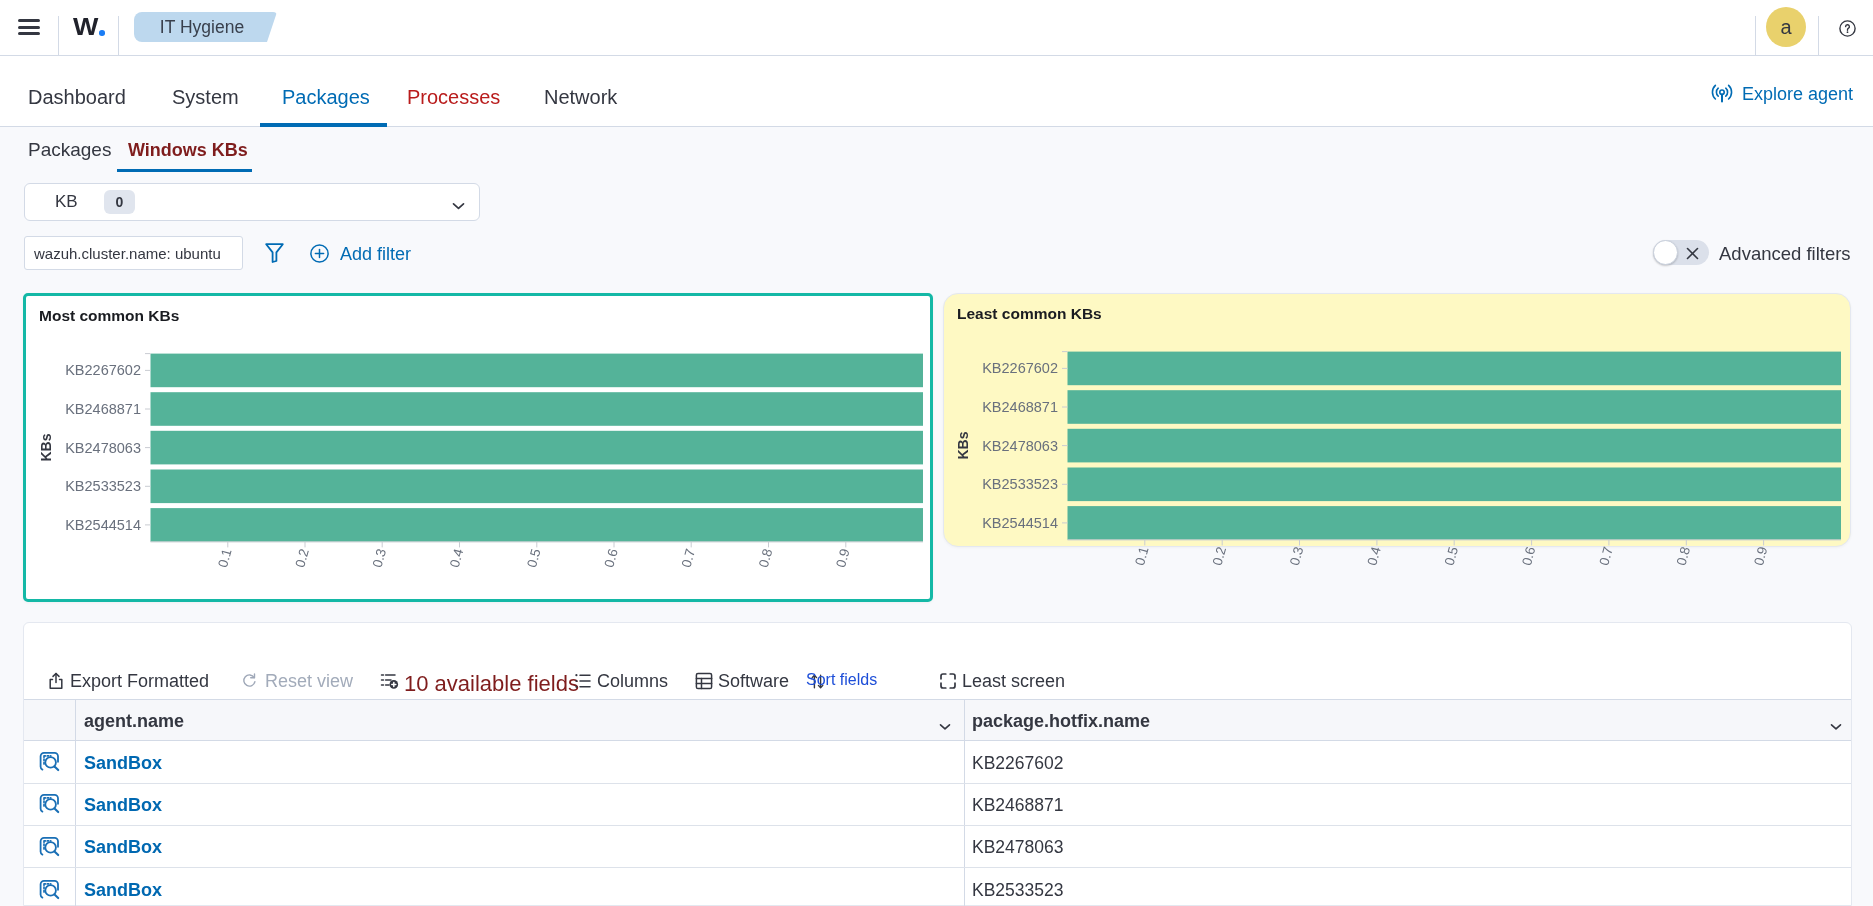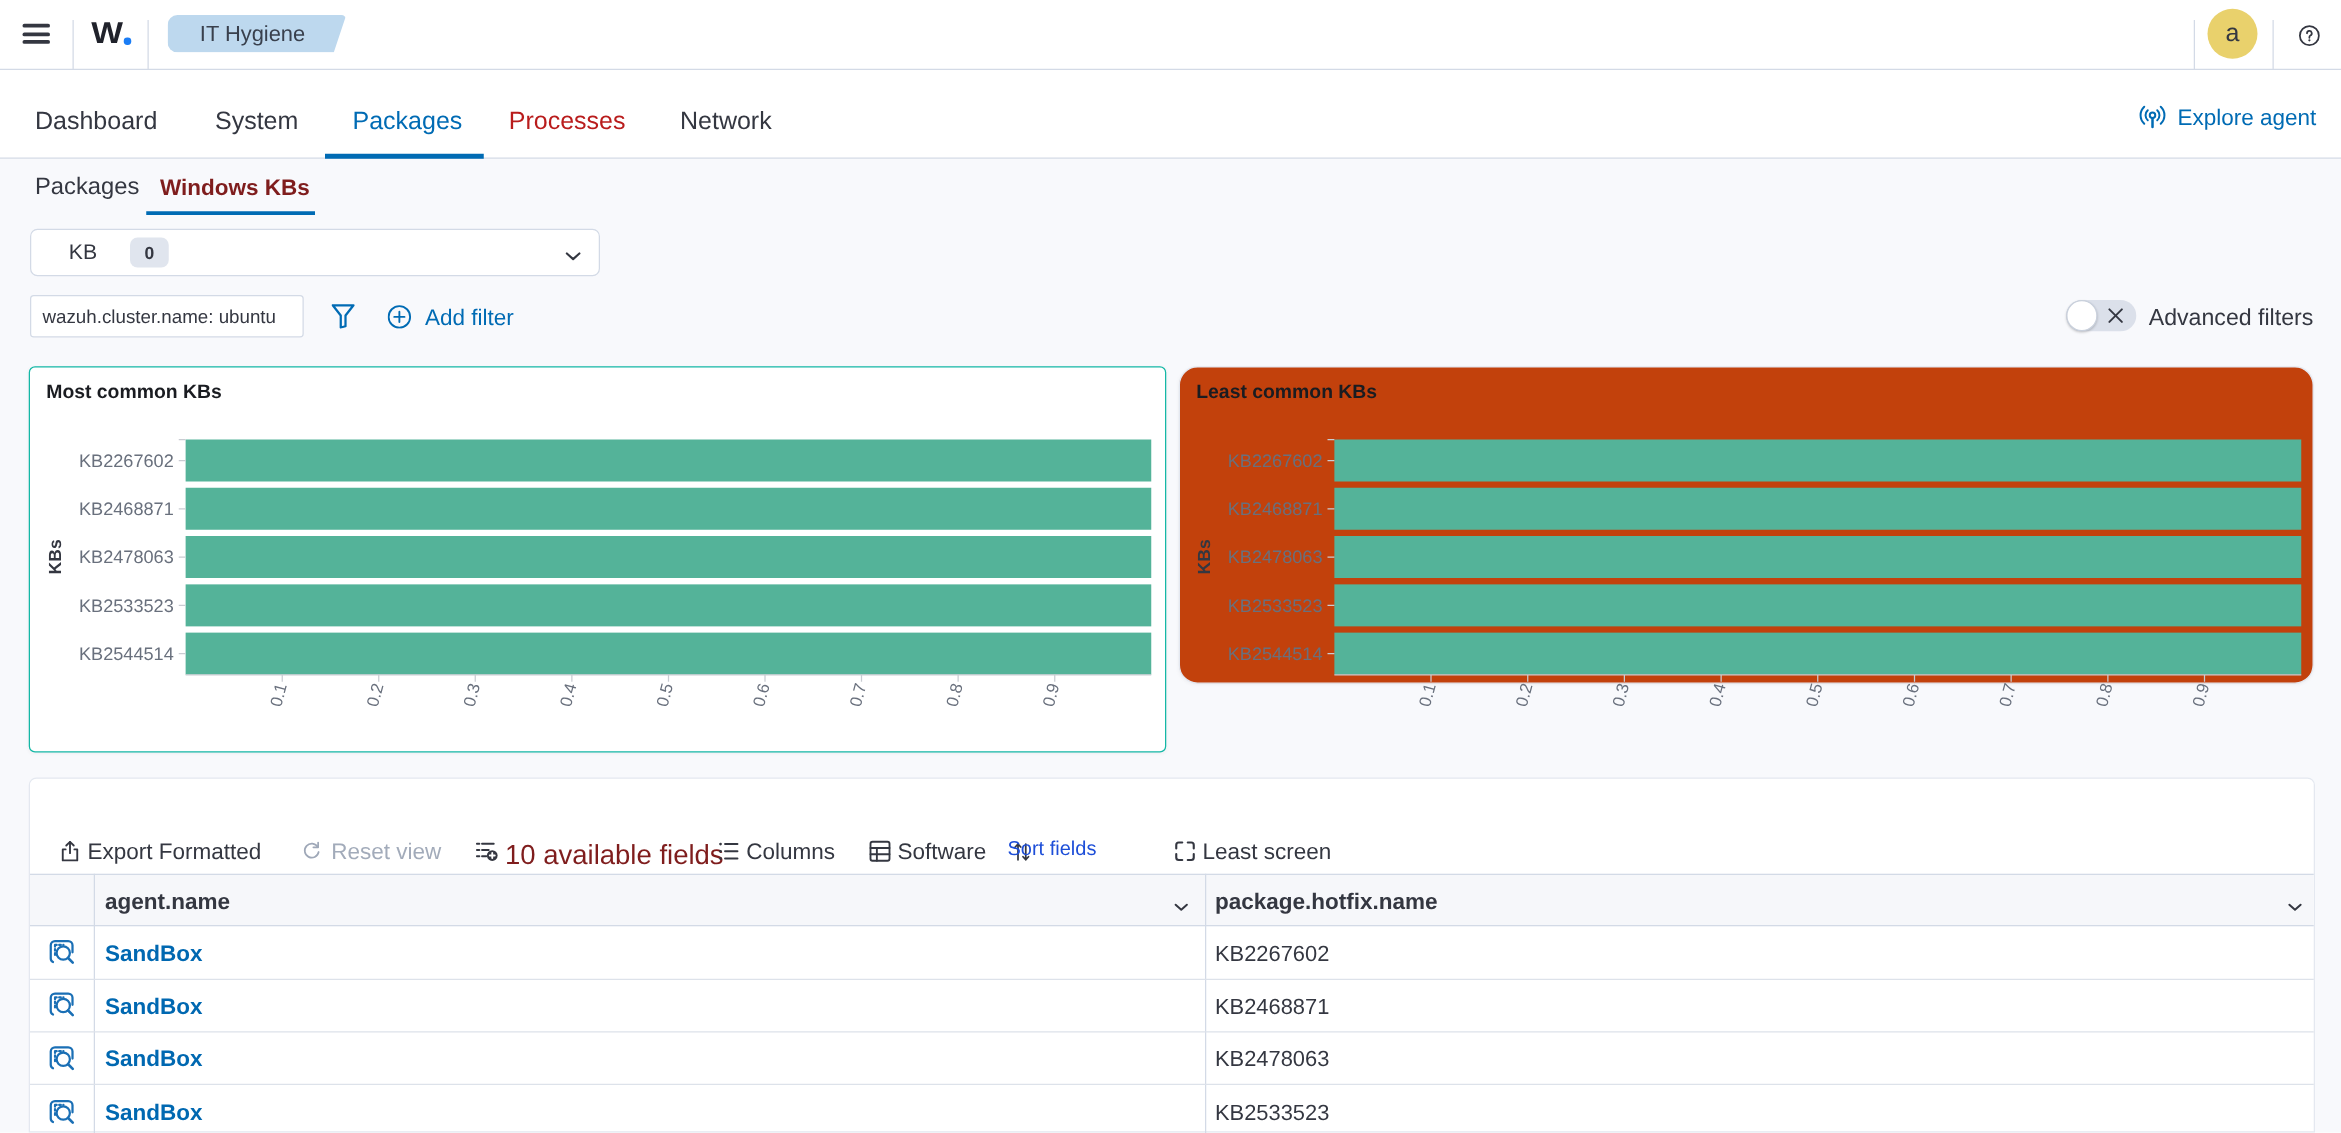--- a/index.html
+++ b/index.html
@@ -59,21 +59,21 @@
       <line x1="5.4" y1="9.5" x2="13.6" y2="9.5"></line>
     </svg></div>
 <div class="abs" style="left:340px;top:244px;font-size:18px;color:#006BB4">Add filter</div>
 <div class="abs" style="left:1653px;top:240px;width:56px;height:25px;border-radius:13px;background:#dbe0ea"></div>
 <div class="abs" style="left:1653px;top:240px;width:25px;height:25px;border-radius:50%;background:#fff;border:1px solid #c9d0dc;box-shadow:0 1px 2px rgba(0,0,0,.2)"></div>
 <div class="abs" style="left:1686px;top:246px"><svg width="13" height="13" viewBox="0 0 13 13" fill="none" stroke="#343741" stroke-width="1.6" stroke-linecap="round" stroke-linejoin="round">
       <line x1="1.5" y1="1.5" x2="11.5" y2="11.5"></line>
       <line x1="11.5" y1="1.5" x2="1.5" y2="11.5"></line>
     </svg></div>
 <div class="abs" style="left:1719px;top:243px;font-size:18.5px;color:#343741">Advanced filters</div>
-<div class="abs" style="left:23px;top:293px;width:910px;height:309px;background:#fff;border:1px solid #14b8a6;border-radius:5px;box-shadow:0 1px 3px rgba(0,0,0,.04)">
+<div class="abs" style="left:23px;top:293px;width:910px;height:309px;background:#fff;border:3px solid #14b8a6;border-radius:5px;box-shadow:0 1px 3px rgba(0,0,0,.04)">
 <div class="abs" style="left:13px;top:11px;font-size:15.5px;font-weight:bold;color:#1a1c21">Most common KBs</div>
 <svg width="908" height="307" viewBox="0 0 908 307" style="position:absolute;left:0;top:0">
       <rect x="124.5" y="57.6" width="772.5" height="33.6" fill="#54B399"></rect>
       <rect x="124.5" y="96.2" width="772.5" height="33.6" fill="#54B399"></rect>
       <rect x="124.5" y="134.8" width="772.5" height="33.6" fill="#54B399"></rect>
       <rect x="124.5" y="173.5" width="772.5" height="33.6" fill="#54B399"></rect>
       <rect x="124.5" y="212.1" width="772.5" height="33.6" fill="#54B399"></rect>
       <line x1="119.0" y1="74.4" x2="124.5" y2="74.4" stroke="#c9ccd2" stroke-width="1"></line>
       <text x="115" y="79.4" font-size="14.5" fill="#69707D" text-anchor="end">KB2267602</text>
       <line x1="119.0" y1="113.0" x2="124.5" y2="113.0" stroke="#c9ccd2" stroke-width="1"></line>
@@ -100,21 +100,21 @@
       <text transform="translate(589.5,263.2) rotate(-75)" font-size="13.5" fill="#69707D" text-anchor="middle">0.6</text>
       <line x1="665.2" y1="245.9" x2="665.2" y2="251.4" stroke="#c9ccd2" stroke-width="1"></line>
       <text transform="translate(666.8,263.2) rotate(-75)" font-size="13.5" fill="#69707D" text-anchor="middle">0.7</text>
       <line x1="742.5" y1="245.9" x2="742.5" y2="251.4" stroke="#c9ccd2" stroke-width="1"></line>
       <text transform="translate(744.0,263.2) rotate(-75)" font-size="13.5" fill="#69707D" text-anchor="middle">0.8</text>
       <line x1="819.8" y1="245.9" x2="819.8" y2="251.4" stroke="#c9ccd2" stroke-width="1"></line>
       <text transform="translate(821.2,263.2) rotate(-75)" font-size="13.5" fill="#69707D" text-anchor="middle">0.9</text>
       <text transform="translate(25,151.5) rotate(-90)" font-size="14" font-weight="bold" fill="#343741" text-anchor="middle">KBs</text>
     </svg>
 </div>
-<div class="abs" style="left:943px;top:293px;width:908px;height:254px;background:#c2410c;border:1px solid #e4e8f0;border-radius:15px;box-shadow:0 1px 3px rgba(0,0,0,.04)">
+<div class="abs" style="left:943px;top:293px;width:908px;height:254px;background:#fef9c3;border:1px solid #e4e8f0;border-radius:15px;box-shadow:0 1px 3px rgba(0,0,0,.04)">
 <div class="abs" style="left:13px;top:11px;font-size:15.5px;font-weight:bold;color:#1a1c21">Least common KBs</div>
 <svg width="906" height="307" viewBox="0 0 906 307" style="position:absolute;left:0;top:0">
       <rect x="123.5" y="57.6" width="773.5" height="33.6" fill="#54B399"></rect>
       <rect x="123.5" y="96.2" width="773.5" height="33.6" fill="#54B399"></rect>
       <rect x="123.5" y="134.8" width="773.5" height="33.6" fill="#54B399"></rect>
       <rect x="123.5" y="173.5" width="773.5" height="33.6" fill="#54B399"></rect>
       <rect x="123.5" y="212.1" width="773.5" height="33.6" fill="#54B399"></rect>
       <line x1="118.0" y1="74.4" x2="123.5" y2="74.4" stroke="#c9ccd2" stroke-width="1"></line>
       <text x="114" y="79.4" font-size="14.5" fill="#69707D" text-anchor="end">KB2267602</text>
       <line x1="118.0" y1="113.0" x2="123.5" y2="113.0" stroke="#c9ccd2" stroke-width="1"></line>

